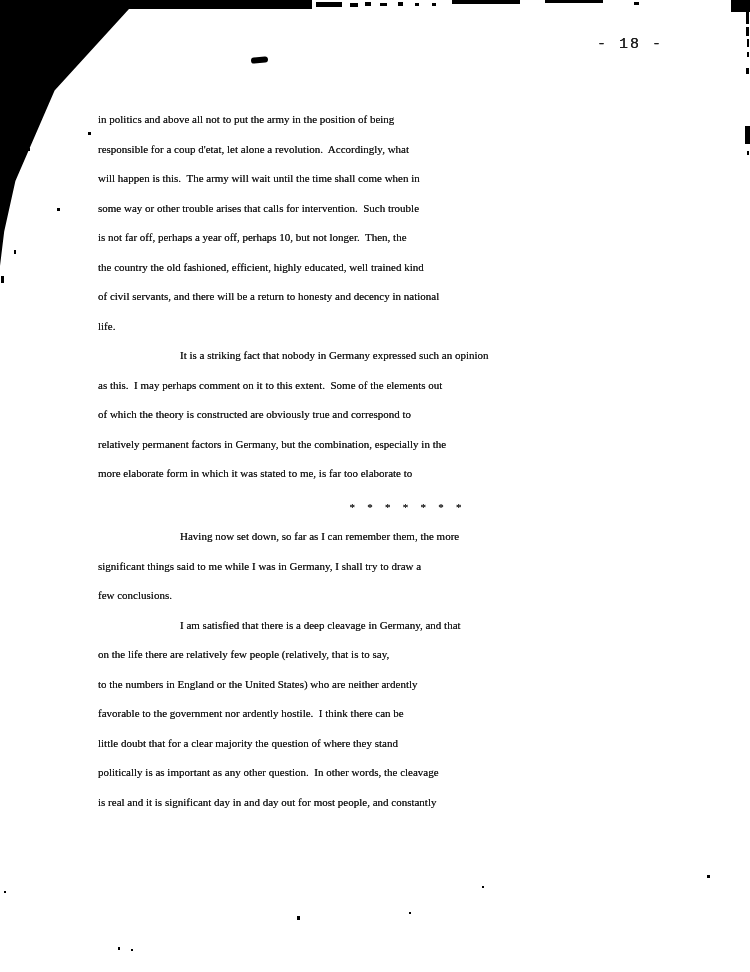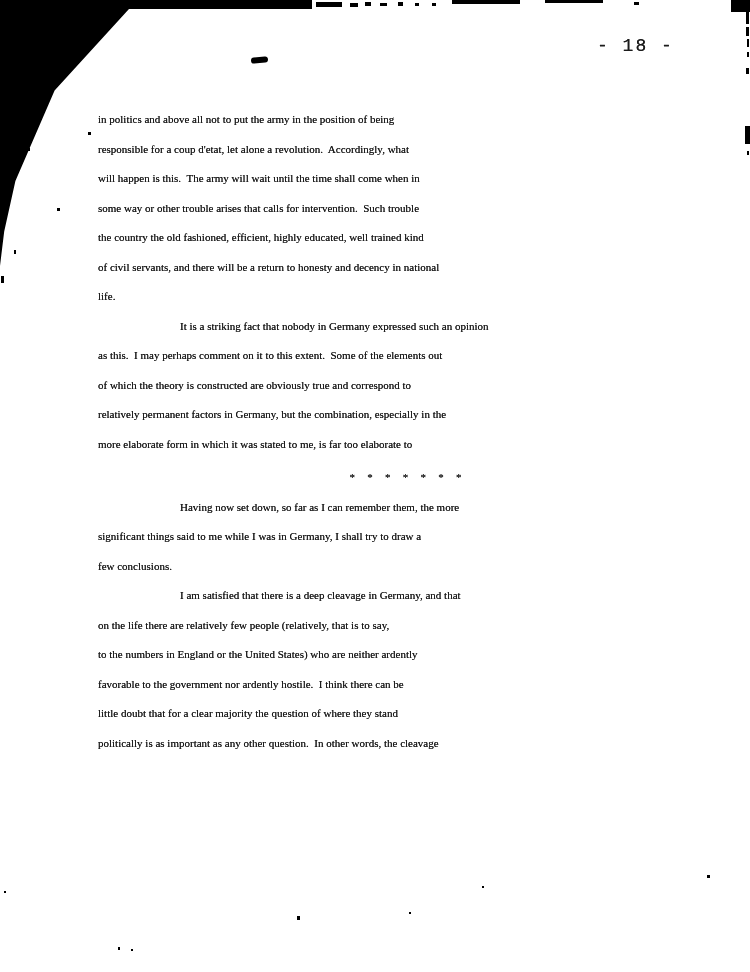--- a/index.html
+++ b/index.html
@@ -6,21 +6,21 @@
   .page{
     position:relative;
     width:750px;height:972px;
     background:var(--paper,#ffffff);
     overflow:hidden;
     font-family:"Liberation Mono","DejaVu Sans Mono",monospace;
     color:var(--ink,#1c1c1c);
   }
   .page-number{
     position:absolute;left:597px;top:36px;
-    font-size:18px;letter-spacing:2px;
+    font-size:15px;letter-spacing:2px;
     text-shadow:0 0 0.4px rgba(0,0,0,.85);
   }
   .body-text{
     position:absolute;left:98px;top:105px;width:616px;
     font-size:11px;line-height:29.5px;
     text-shadow:0 0 0.4px rgba(0,0,0,.85);
     font-family:Liberation Serif, serif;
   }
   .line{white-space:pre;height:29.5px;}
   .line.indent{text-indent:82px;}
@@ -72,20 +72,21 @@
   <div class="mark" style="left:4px;top:891px;width:2px;height:2px;"></div>
   <div class="mark" style="left:409px;top:912px;width:2px;height:2px;"></div>
 
   <div class="page-number">- 18 -</div>
 
   <div class="body-text">
     <div class="line">in politics and above all not to put the army in the position of being</div>
     <div class="line">responsible for a coup d'etat, let alone a revolution.  Accordingly, what</div>
     <div class="line">will happen is this.  The army will wait until the time shall come when in</div>
     <div class="line">some way or other trouble arises that calls for intervention.  Such trouble</div>
+    <div class="line">is not far off, perhaps a year off, perhaps 10, but not longer.  Then, the</div>
     <div class="line">the country the old fashioned, efficient, highly educated, well trained kind</div>
     <div class="line">of civil servants, and there will be a return to honesty and decency in national</div>
     <div class="line">life.</div>
 
     <div class="line indent">It is a striking fact that nobody in Germany expressed such an opinion</div>
     <div class="line">as this.  I may perhaps comment on it to this extent.  Some of the elements out</div>
     <div class="line">of which the theory is constructed are obviously true and correspond to</div>
     <div class="line">relatively permanent factors in Germany, but the combination, especially in the</div>
     <div class="line">more elaborate form in which it was stated to me, is far too elaborate to</div>
 
@@ -94,14 +95,15 @@
     <div class="line indent">Having now set down, so far as I can remember them, the more</div>
     <div class="line">significant things said to me while I was in Germany, I shall try to draw a</div>
     <div class="line">few conclusions.</div>
 
     <div class="line indent">I am satisfied that there is a deep cleavage in Germany, and that</div>
     <div class="line">on the life there are relatively few people (relatively, that is to say,</div>
     <div class="line">to the numbers in England or the United States) who are neither ardently</div>
     <div class="line">favorable to the government nor ardently hostile.  I think there can be</div>
     <div class="line">little doubt that for a clear majority the question of where they stand</div>
     <div class="line">politically is as important as any other question.  In other words, the cleavage</div>
+    <div class="line">is real and it is significant day in and day out for most people, and constantly</div>
   </div>
 </div>
 
 </body></html>

